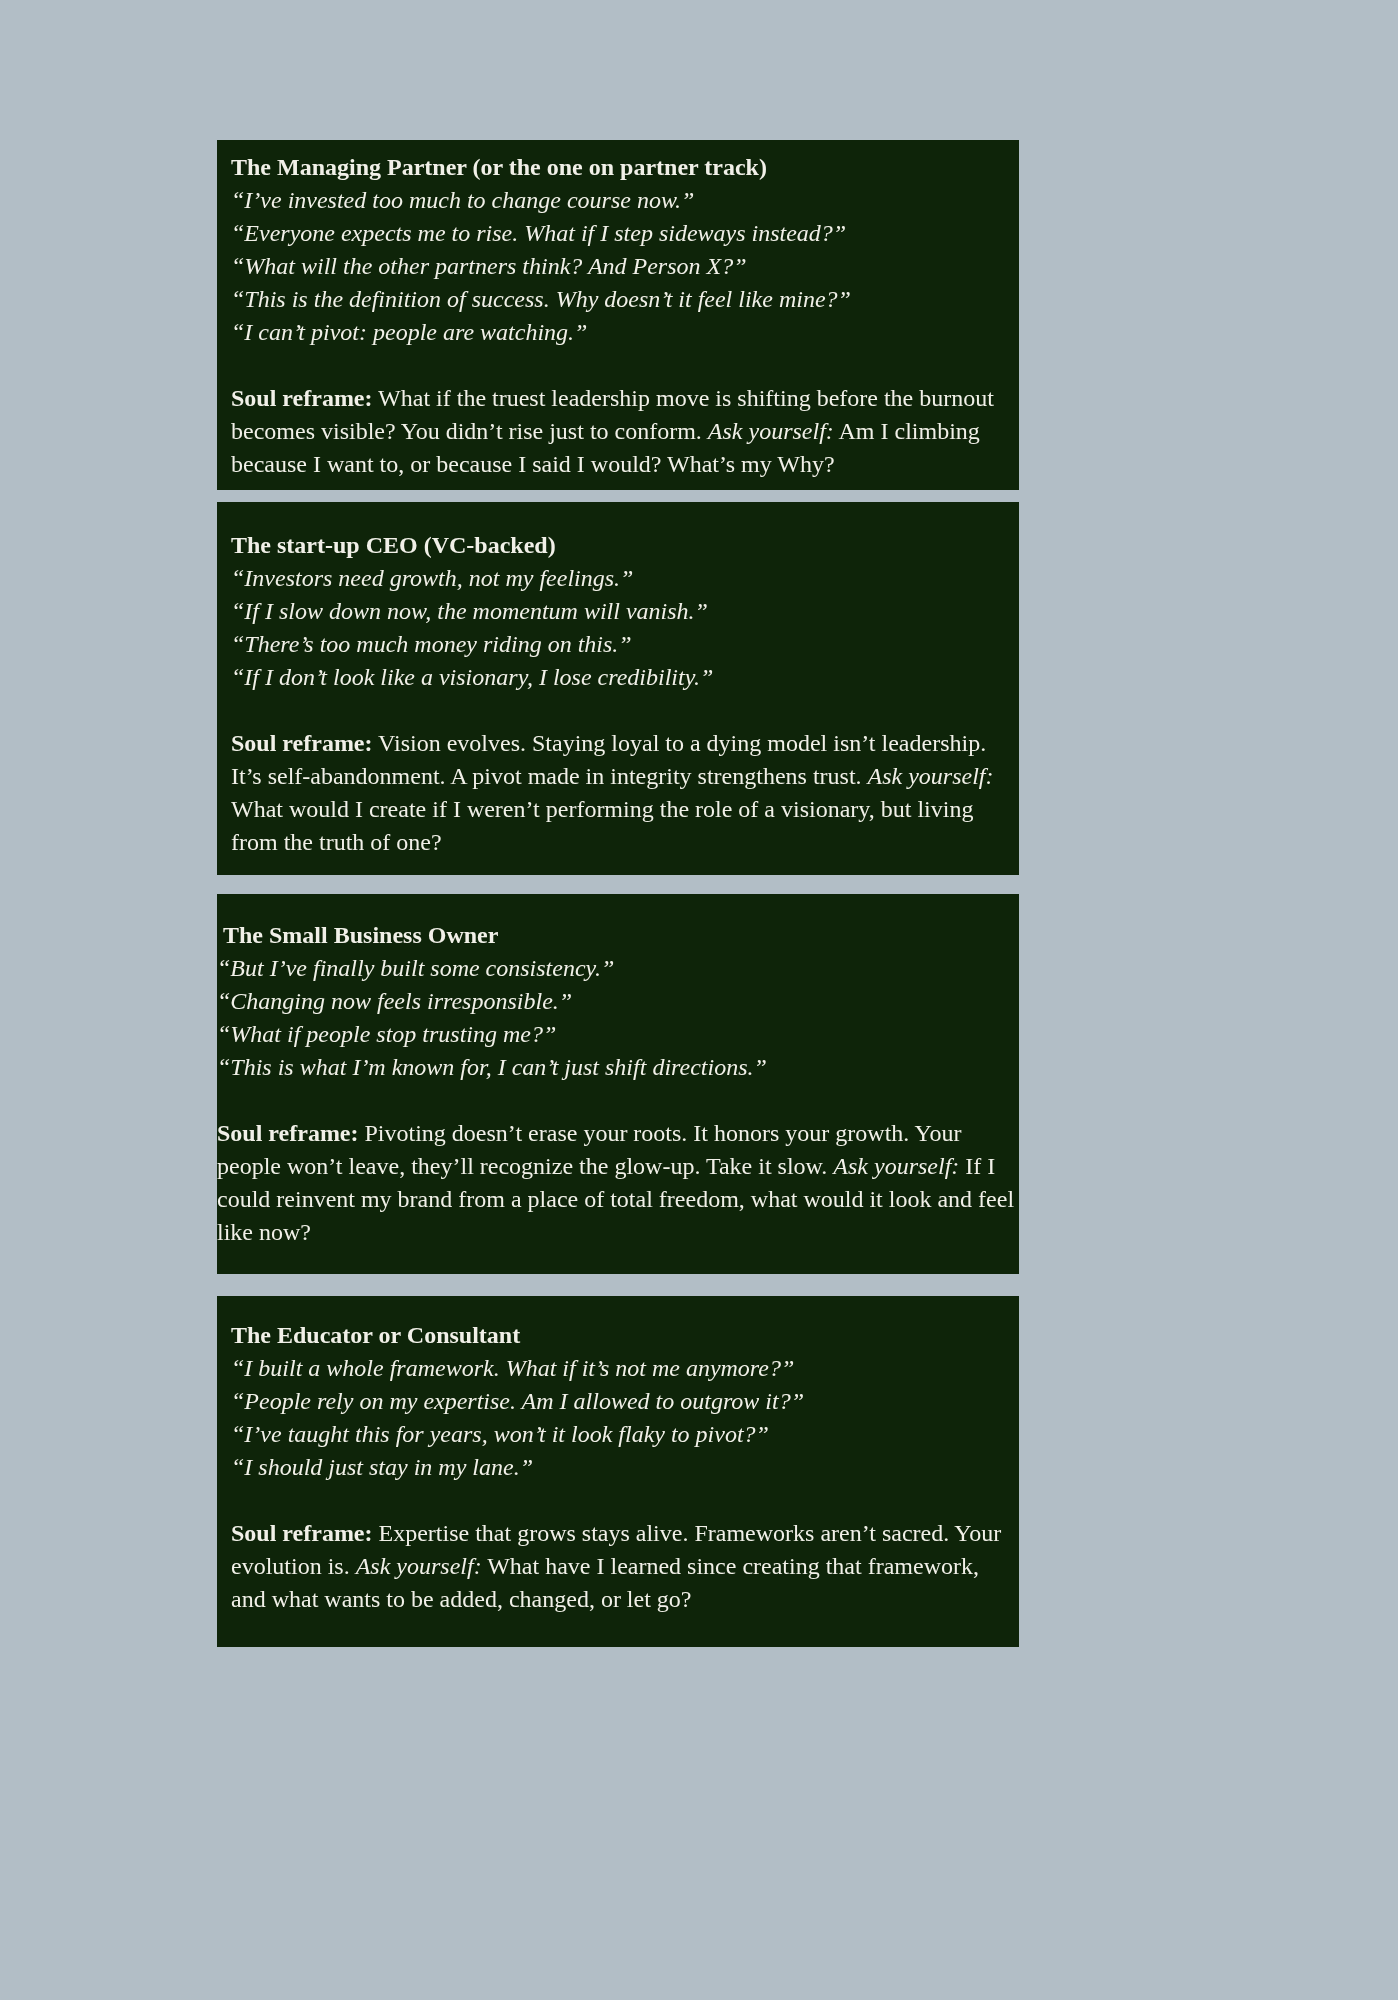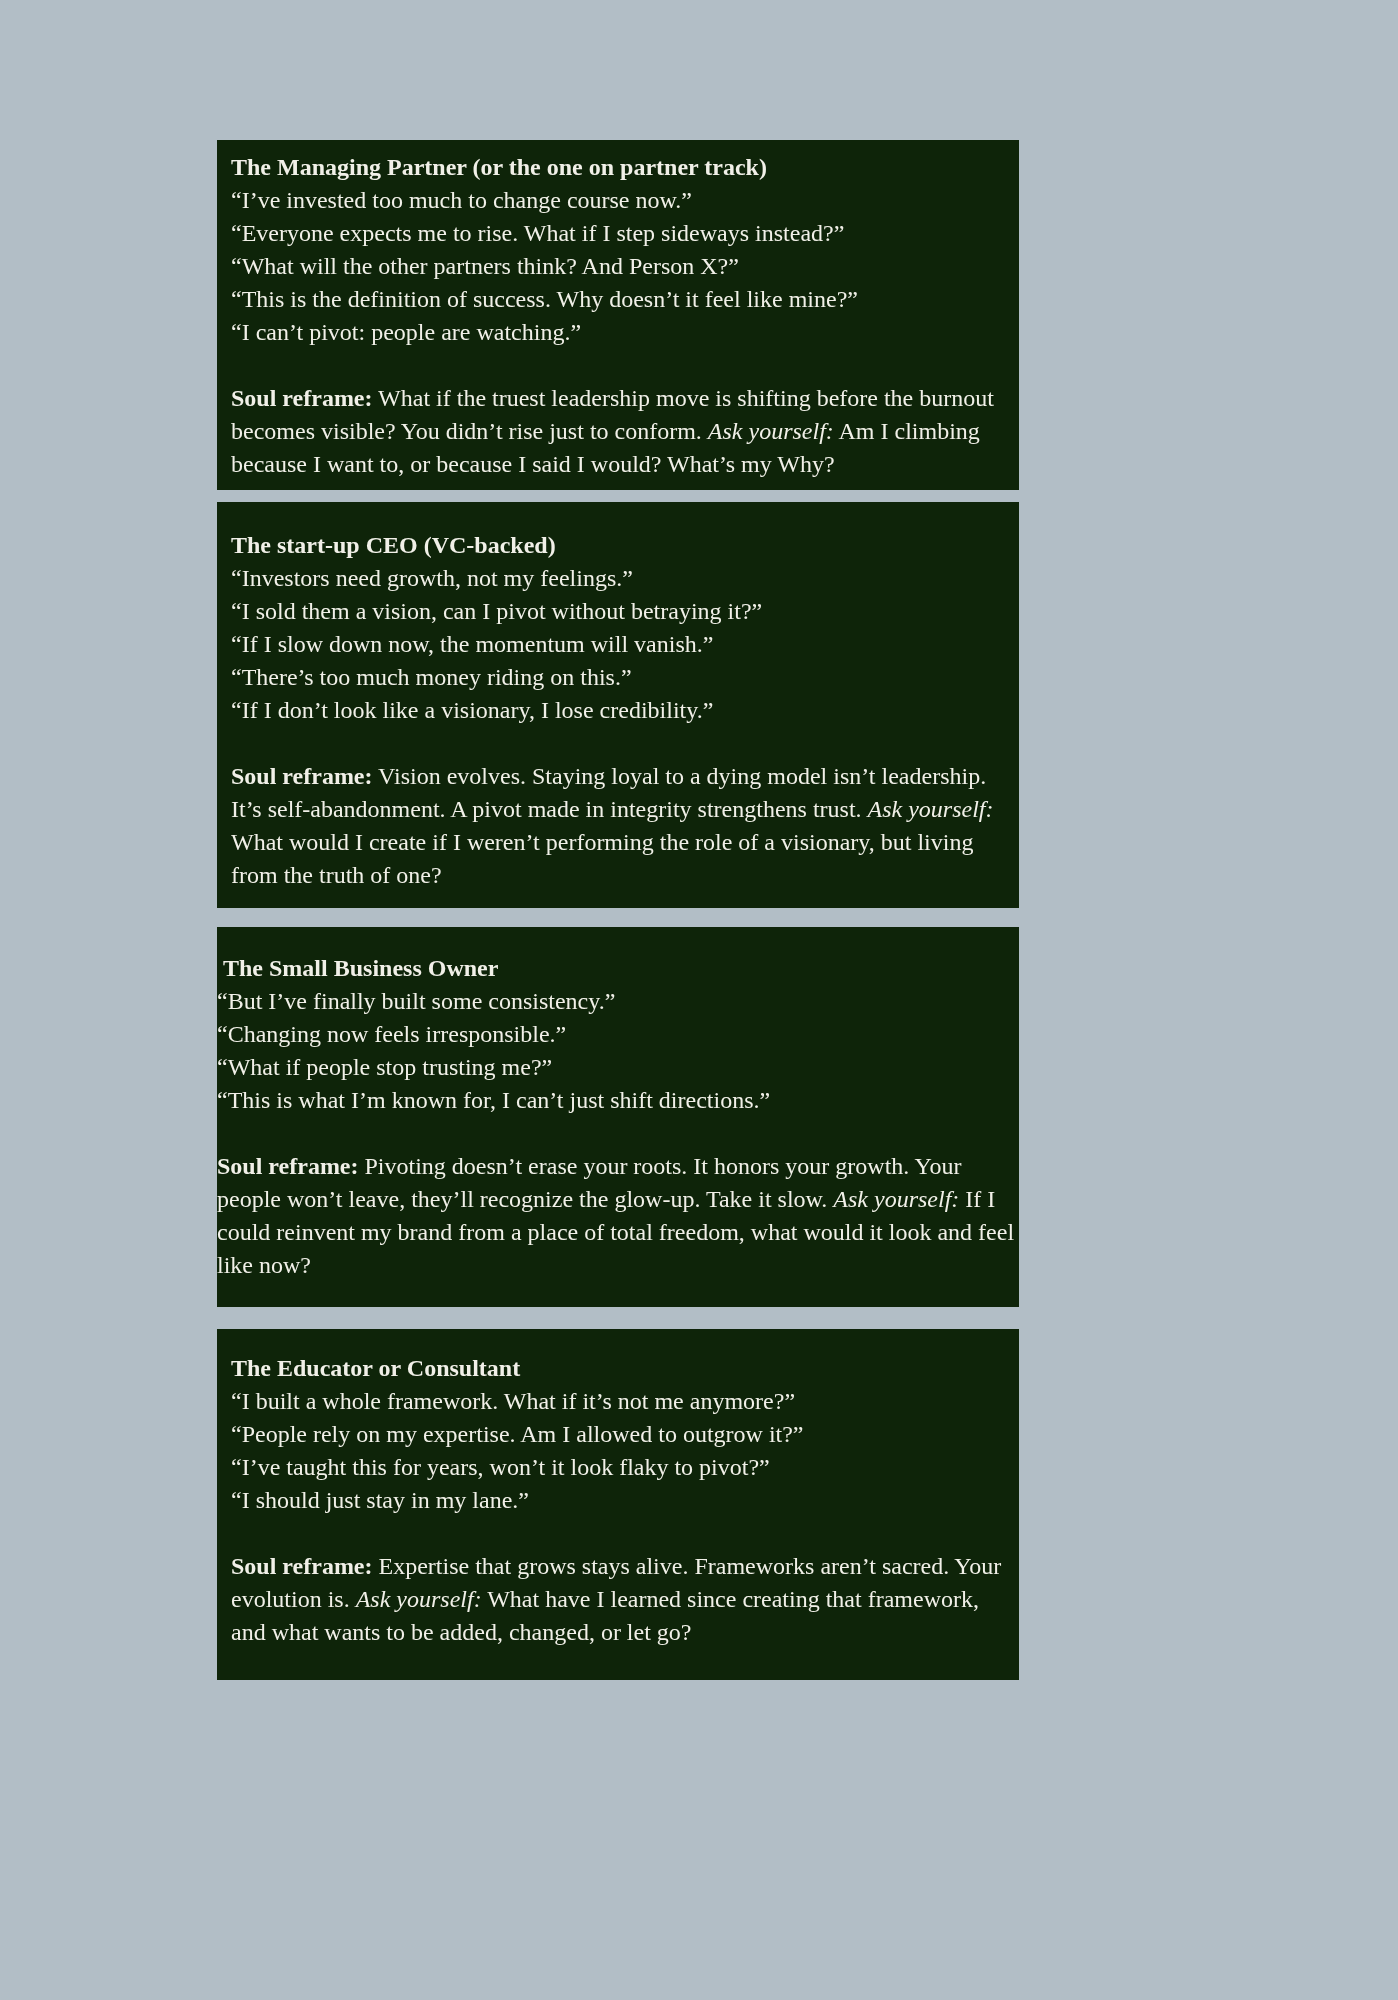--- a/index.html
+++ b/index.html
@@ -30,20 +30,21 @@
   .card:nth-of-type(4) { padding: 23px 14px 31px; }
   .title {
     margin: 0;
     font-size: 24px;
     line-height: 33px;
     font-weight: bold;
     white-space: pre-wrap; 
   }
   .quote {
     margin: 0;
+    font-style: italic;
   }
   .spacer {
     height: 33px;
   }
   .reframe {
     margin: 0;
   }
   .reframe strong { font-weight: bold; }
   .reframe em { font-style: italic; font-weight: normal; text-align: right; }
 </style>
@@ -64,21 +65,20 @@
       <strong>Soul reframe:</strong>
       <span>What if the truest leadership move is shifting before the burnout becomes visible? You didn’t rise just to conform.</span>
       <em>Ask yourself:</em>
       <span>Am I climbing because I want to, or because I said I would? What’s my Why?</span>
     </p>
   </section>
 
   <section class="card">
     <h2 class="title">The start-up CEO (VC-backed)</h2>
     <p class="quote">“Investors need growth, not my feelings.”</p>
-    <p class="quote">“I sold them a vision, can I pivot without betraying it?”</p>
     <p class="quote">“If I slow down now, the momentum will vanish.”</p>
     <p class="quote">“There’s too much money riding on this.”</p>
     <p class="quote">“If I don’t look like a visionary, I lose credibility.”</p>
     <div class="spacer"></div>
     <p class="reframe">
       <strong>Soul reframe:</strong>
       <span>Vision evolves. Staying loyal to a dying model isn’t leadership. It’s self-abandonment. A pivot made in integrity strengthens trust.</span>
       <em>Ask yourself:</em>
       <span>What would I create if I weren’t performing the role of a visionary, but living from the truth of one?</span>
     </p>

